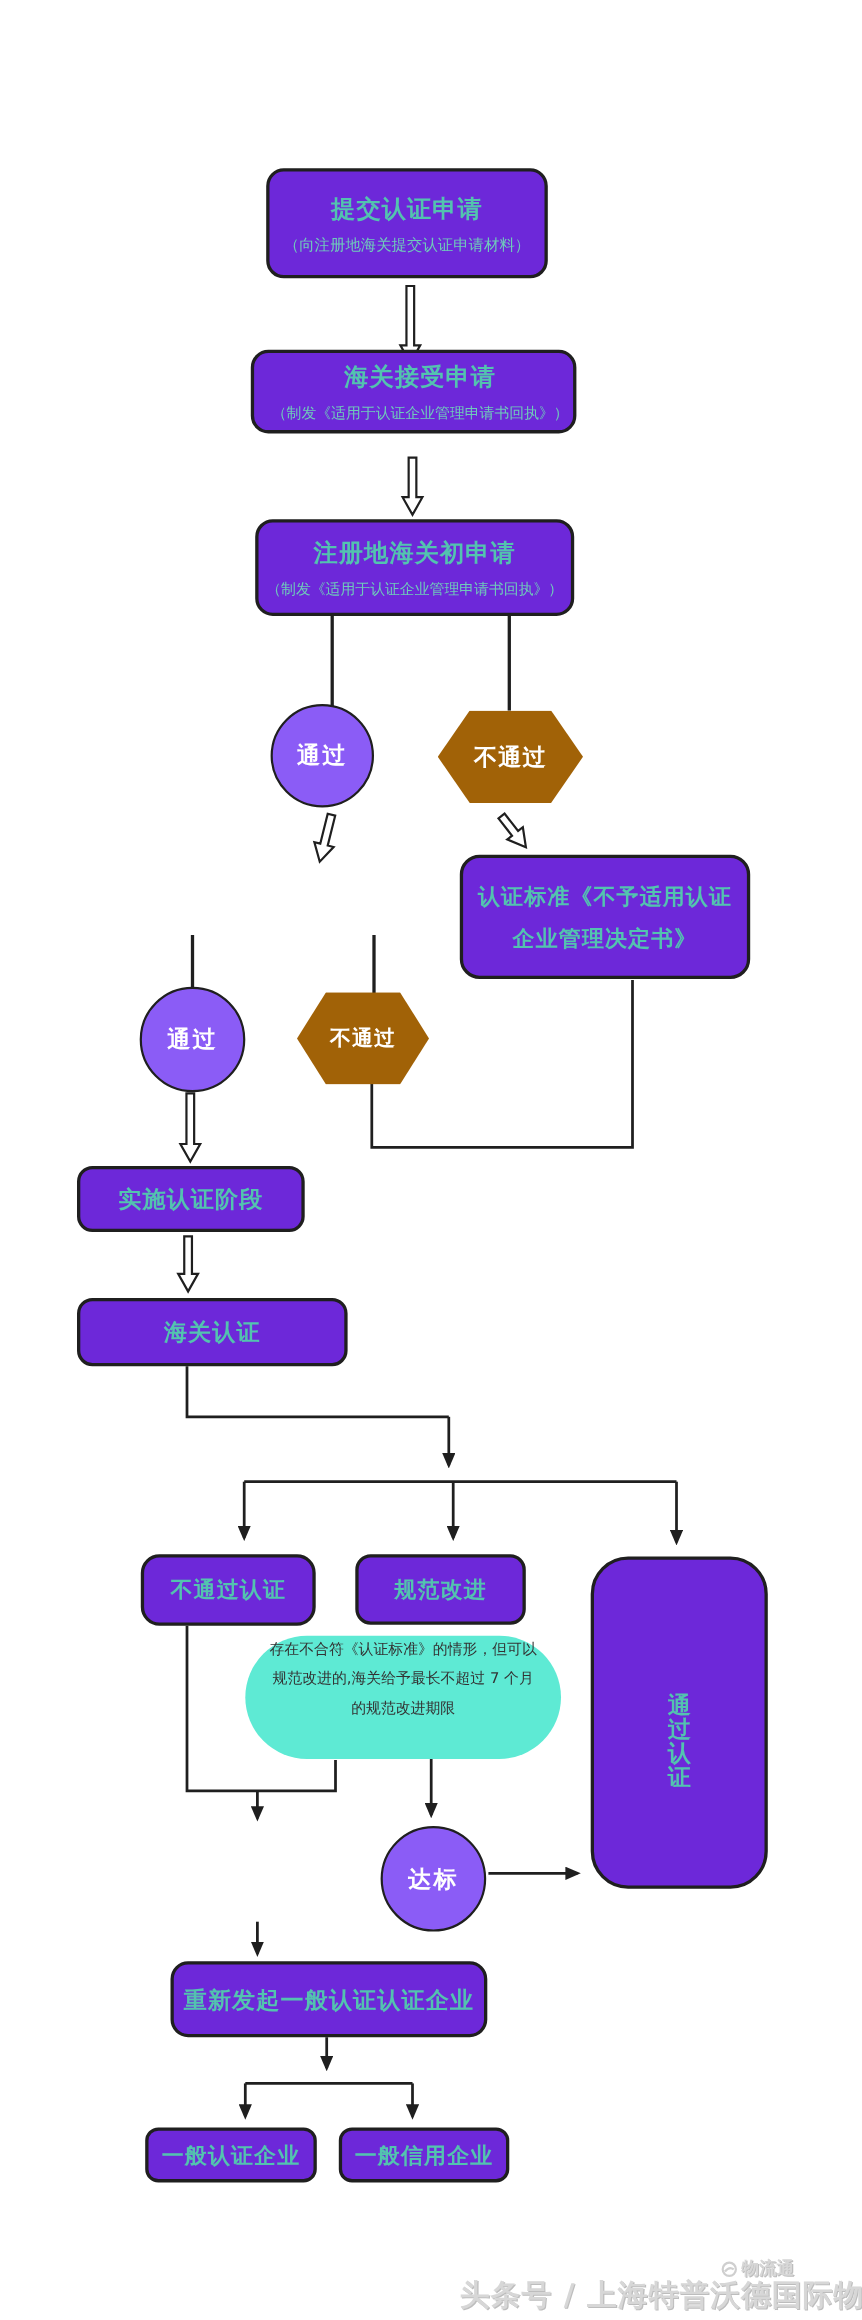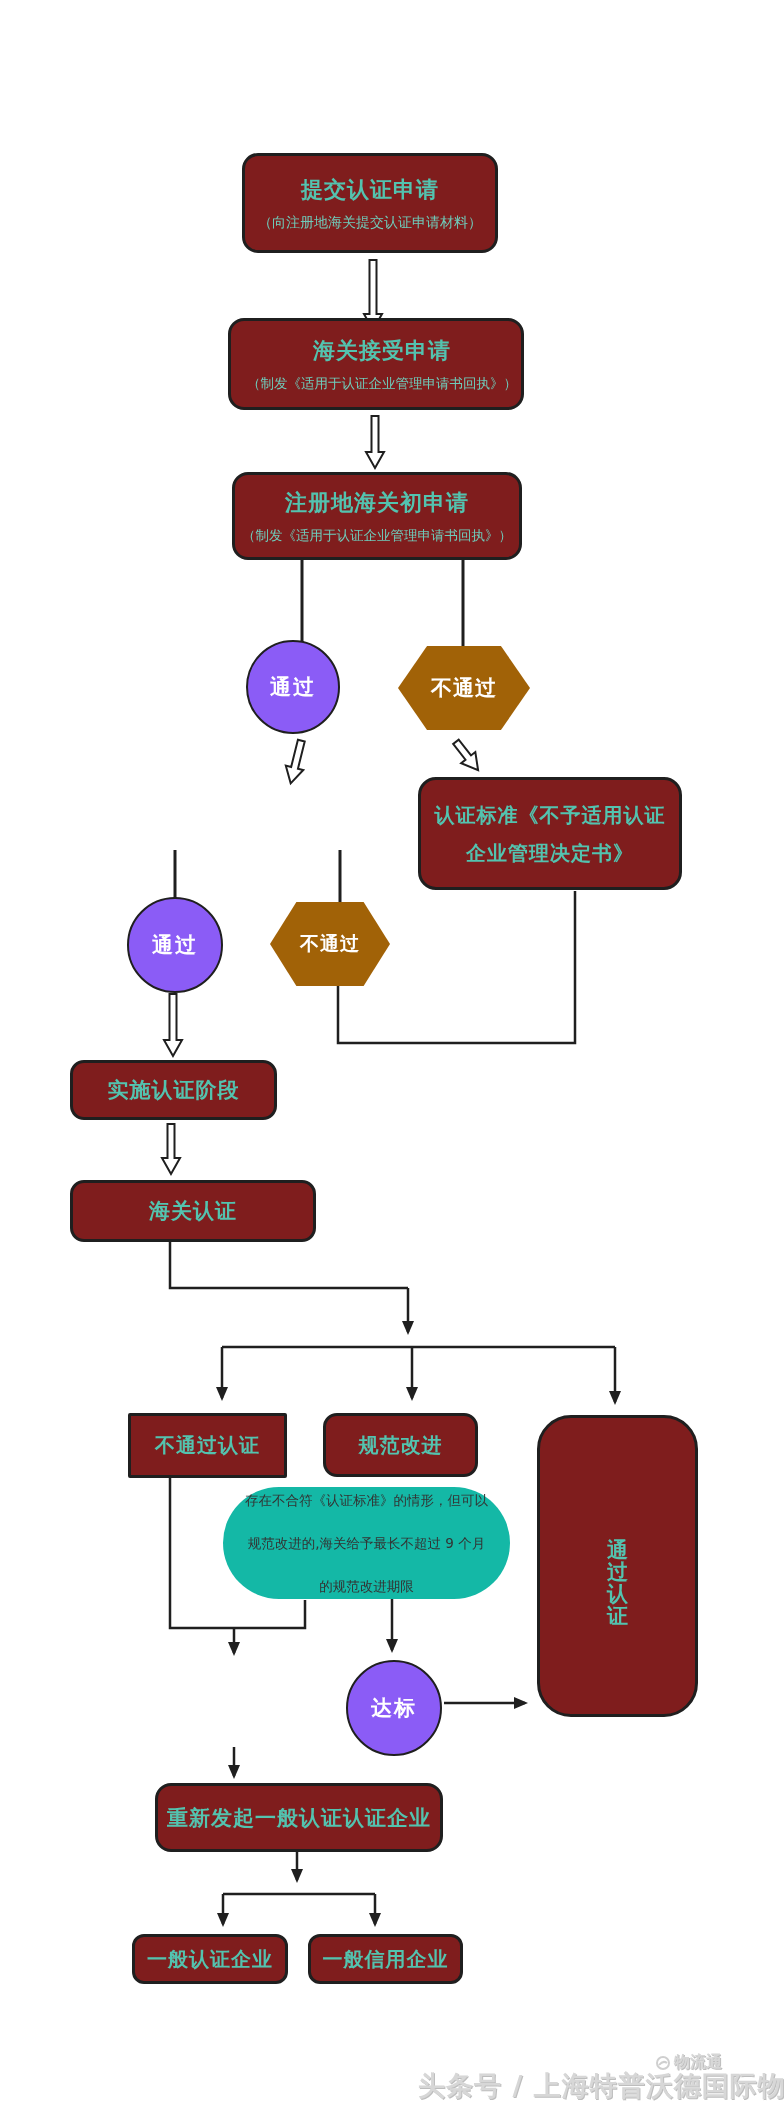--- a/index.html
+++ b/index.html
@@ -1,25 +1,25 @@
 <!DOCTYPE html>
 <html><head>
 <meta charset="utf-8">
 <style>
   html,body{margin:0;padding:0;background:#ffffff;}
   body{font-family:"DejaVu Sans","Liberation Sans",sans-serif;}
   #stage{position:relative;width:784px;height:2109px;background:#ffffff;overflow:hidden;}
   #connectors{position:absolute;left:0;top:0;z-index:1;}
   .node{position:absolute;z-index:2;box-sizing:border-box;}
-  .box{background:#7f1d1d;border:3px solid #1f1f1f;border-radius:16px;display:flex;flex-direction:column;align-items:center;justify-content:center;text-align:center;}
+  .box{background:#6d28d9;border:3px solid #1f1f1f;border-radius:16px;display:flex;flex-direction:column;align-items:center;justify-content:center;text-align:center;}
   .box .title{color:#53c3af;font-weight:bold;font-size:22px;letter-spacing:1px;white-space:nowrap;}
   .box .subtitle{color:#6fcbba;font-size:13.5px;margin-top:9px;white-space:nowrap;}
   .circle{background:#8b5cf6;border:2px solid #1f1f1f;border-radius:50%;display:flex;align-items:center;justify-content:center;color:#ffffff;font-weight:bold;font-size:21px;letter-spacing:2px;}
   .hex{background:#a16207;clip-path:polygon(22% 0,78% 0,100% 50%,78% 100%,22% 100%,0 50%);display:flex;align-items:center;justify-content:center;color:#ffffff;font-weight:bold;font-size:21px;letter-spacing:1px;}
-  .blob{background:#14b8a6;border-radius:58px;display:flex;flex-direction:column;align-items:center;justify-content:space-between;color:#333333;font-size:13.5px;line-height:1.95;text-align:center;}
+  .blob{background:#5eead4;border-radius:58px;display:flex;flex-direction:column;align-items:center;justify-content:flex-start;color:#333333;font-size:13.5px;line-height:1.95;text-align:center;}
   .vtext{writing-mode:vertical-rl;text-orientation:upright;color:#53c3af;font-weight:bold;font-size:21px;letter-spacing:22px;}
   .watermark{position:absolute;z-index:3;color:#d7d7d7;font-weight:bold;text-shadow:1px 1px 0 #bdbdbd;white-space:nowrap;}
   .wm-main{font-size:27px;letter-spacing:1px;}
   .wm-logo{font-size:16px;display:flex;align-items:center;gap:3px;}
 </style>
 </head>
 <body>
 
 <div id="stage">
 
@@ -57,21 +57,21 @@
     <path d="M463.5 738 L463.5 758 L458 758 L467 774 L476 758 L470.5 758 L470.5 738 Z" fill="#ffffff" stroke="#1f1f1f" stroke-width="2" transform="rotate(-38 467 756)"></path>
     <path d="M169.5 994 L169.5 1040 L164 1040 L173 1056 L182 1040 L176.5 1040 L176.5 994 Z" fill="#ffffff" stroke="#1f1f1f" stroke-width="2"></path>
     <path d="M167.5 1124 L167.5 1158 L162 1158 L171 1174 L180 1158 L174.5 1158 L174.5 1124 Z" fill="#ffffff" stroke="#1f1f1f" stroke-width="2"></path>
   </svg>
 
   <div class="node box" style="left:242px;top:153px;width:256px;height:100px;">
     <div class="title">提交认证申请</div>
     <div class="subtitle" style="font-size:14px;">（向注册地海关提交认证申请材料）</div>
   </div>
 
-  <div class="node box" style="left:228px;top:318px;width:296px;height:92px;padding-left:12px;">
+  <div class="node box" style="left:228px;top:318px;width:296px;height:76px;padding-left:12px;">
     <div class="title">海关接受申请</div>
     <div class="subtitle">（制发《适用于认证企业管理申请书回执》）</div>
   </div>
 
   <div class="node box" style="left:232px;top:472px;width:290px;height:88px;">
     <div class="title">注册地海关初申请</div>
     <div class="subtitle">（制发《适用于认证企业管理申请书回执》）</div>
   </div>
 
   <div class="node circle" style="left:246px;top:640px;width:94px;height:94px;">
@@ -95,33 +95,33 @@
   </div>
 
   <div class="node box" style="left:70px;top:1060px;width:207px;height:60px;border-radius:14px;">
     <div class="title" style="font-size:21px;">实施认证阶段</div>
   </div>
 
   <div class="node box" style="left:70px;top:1180px;width:246px;height:62px;border-radius:14px;">
     <div class="title" style="font-size:21px;">海关认证</div>
   </div>
 
-  <div class="node box" style="left:128px;top:1413px;width:159px;height:65px;border-radius:2px;">
+  <div class="node box" style="left:128px;top:1413px;width:159px;height:65px;border-radius:17px;">
     <div class="title" style="font-size:20px;">不通过认证</div>
   </div>
   <div class="node box" style="left:323px;top:1413px;width:155px;height:64px;border-radius:14px;">
     <div class="title" style="font-size:20px;">规范改进</div>
   </div>
   <div class="node box" style="left:537px;top:1415px;width:161px;height:302px;border-radius:34px;">
     <div class="vtext">通过认证</div>
   </div>
 
   <div class="node blob" style="left:223px;top:1487px;width:287px;height:112px;">
     <div>存在不合符《认证标准》的情形，但可以</div>
-    <div>规范改进的,海关给予最长不超过 9 个月</div>
+    <div>规范改进的,海关给予最长不超过 7 个月</div>
     <div>的规范改进期限</div>
   </div>
 
   <div class="node circle" style="left:346px;top:1660px;width:96px;height:96px;">
     <span>达标</span>
   </div>
 
   <div class="node box" style="left:155px;top:1783px;width:288px;height:69px;border-radius:16px;">
     <div class="title" style="font-size:21px;">重新发起一般认证认证企业</div>
   </div>

